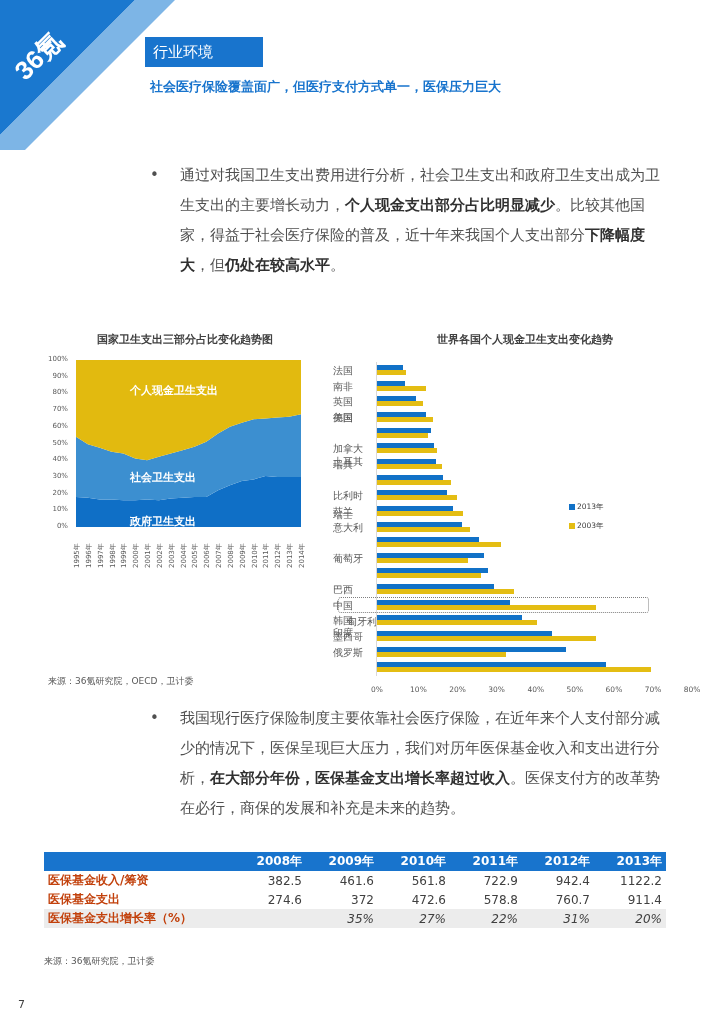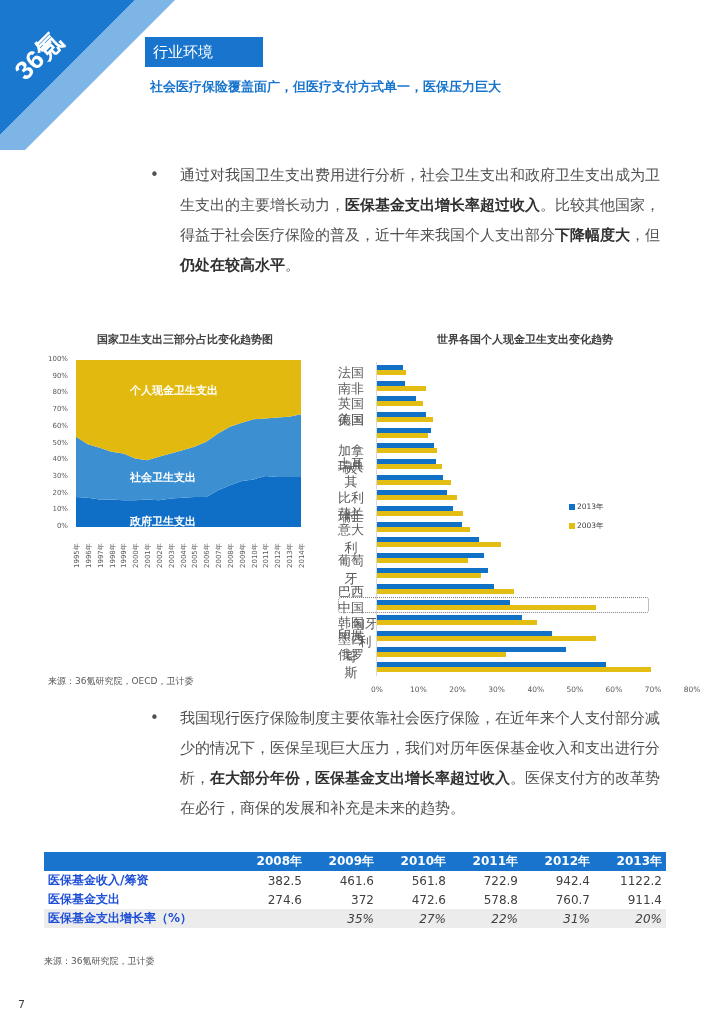--- a/index.html
+++ b/index.html
@@ -10,53 +10,53 @@
   .page-title{position:absolute;left:150px;top:72px;width:520px;font-size:13px;font-weight:bold;color:#1874cd;line-height:30px;}
   .bullet{position:absolute;left:150px;width:520px;font-size:15px;line-height:30px;color:#505050;}
   .bullet .dot{position:absolute;left:0;top:0;width:20px;text-align:left;}
   .bullet .txt{display:block;margin-left:30px;}
   .bullet b{color:#303030;}
   .chart-title{position:absolute;font-size:11px;font-weight:bold;color:#404040;text-align:center;}
   .source{position:absolute;font-size:9px;color:#595959;}
   .ytick{position:absolute;font-size:7px;color:#595959;text-align:right;width:26px;}
   .xtick{position:absolute;font-size:7px;color:#595959;transform-origin:left top;transform:rotate(-90deg);white-space:nowrap;}
   .area-label{position:absolute;color:#fff;font-weight:bold;font-size:11px;}
-  .cat{position:absolute;font-size:13px;color:#595959;text-align:center;width:36px;}
+  .cat{position:absolute;font-size:10px;color:#595959;text-align:left;width:36px;}
   .bar{position:absolute;height:5px;}
   .b13{background:#1171c7;}
   .b03{background:#e4bd13;}
   .hx{position:absolute;font-size:7.5px;color:#595959;}
   .legend{position:absolute;font-size:7.5px;color:#404040;}
   .legend i{display:inline-block;width:6px;height:6px;margin-right:2px;vertical-align:middle;}
   .highlight{position:absolute;left:338px;top:597px;width:311px;height:16px;border:1.5px dotted #7f7f7f;border-radius:3px;}
   table.fund{position:absolute;left:44px;top:852px;width:622px;border-collapse:collapse;font-size:12px;}
   table.fund th{background:#1874cd;color:#fff;font-weight:bold;height:19px;text-align:right;padding-right:4px;}
   table.fund td{height:19px;text-align:right;padding-right:4px;color:#404040;}
-  table.fund td.lbl{text-align:left;font-weight:bold;color:#1d4ed8;padding-left:4px;}
+  table.fund td.lbl{text-align:left;font-weight:bold;color:#c2410c;padding-left:4px;}
   table.fund tr.grey td{background:#ececec;font-style:italic;}
   table.fund tr.grey td.lbl{font-style:normal;}
   .page-num{position:absolute;left:18px;top:998px;font-size:11px;color:#404040;}
 </style>
 </head>
 <body>
 
 <svg class="corner" viewBox="0 0 260 150">
   <polygon points="0,0 135,0 0,135" fill="#1a78cf"></polygon>
   <polygon points="135,0 175,0 0,175 0,135" fill="#5ca3e0" opacity="0.8"></polygon>
   <g transform="translate(45,62) rotate(-45)">
     <text id="logoText" x="0" y="0" fill="#ffffff" font-family="Liberation Sans, sans-serif" font-weight="bold" font-size="26" text-anchor="middle">36氪</text>
   </g>
 </svg>
 
 <div class="section-tag">行业环境</div>
 <div class="page-title">社会医疗保险覆盖面广，但医疗支付方式单一，医保压力巨大</div>
 
 <div class="bullet" id="bullet1" style="top:160px;">
   <span class="dot">•</span>
-  <span class="txt"><span>通过对我国卫生支出费用进行分析，社会卫生支出和政府卫生支出成为卫生支出的主要增长动力，</span><b>医保基金支出增长率超过收入</b><span>。比较其他国家，得益于社会医疗保险的普及，近十年来我国个人支出部分</span><b>下降幅度大</b><span>，但</span><b>仍处在较高水平</b><span>。</span></span>
+  <span class="txt"><span>通过对我国卫生支出费用进行分析，社会卫生支出和政府卫生支出成为卫生支出的主要增长动力，</span><b>个人现金支出部分占比明显减少</b><span>。比较其他国家，得益于社会医疗保险的普及，近十年来我国个人支出部分</span><b>下降幅度大</b><span>，但</span><b>仍处在较高水平</b><span>。</span></span>
 </div>
 
 <div class="chart-title" style="left:60px;top:332px;width:250px;">国家卫生支出三部分占比变化趋势图</div>
 <div id="areaYTicks">
     <div class="ytick" style="left: 42px; top: 522px;">0%</div>
     <div class="ytick" style="left: 42px; top: 505.3px;">10%</div>
     <div class="ytick" style="left: 42px; top: 488.6px;">20%</div>
     <div class="ytick" style="left: 42px; top: 471.9px;">30%</div>
     <div class="ytick" style="left: 42px; top: 455.2px;">40%</div>
     <div class="ytick" style="left: 42px; top: 438.5px;">50%</div>

